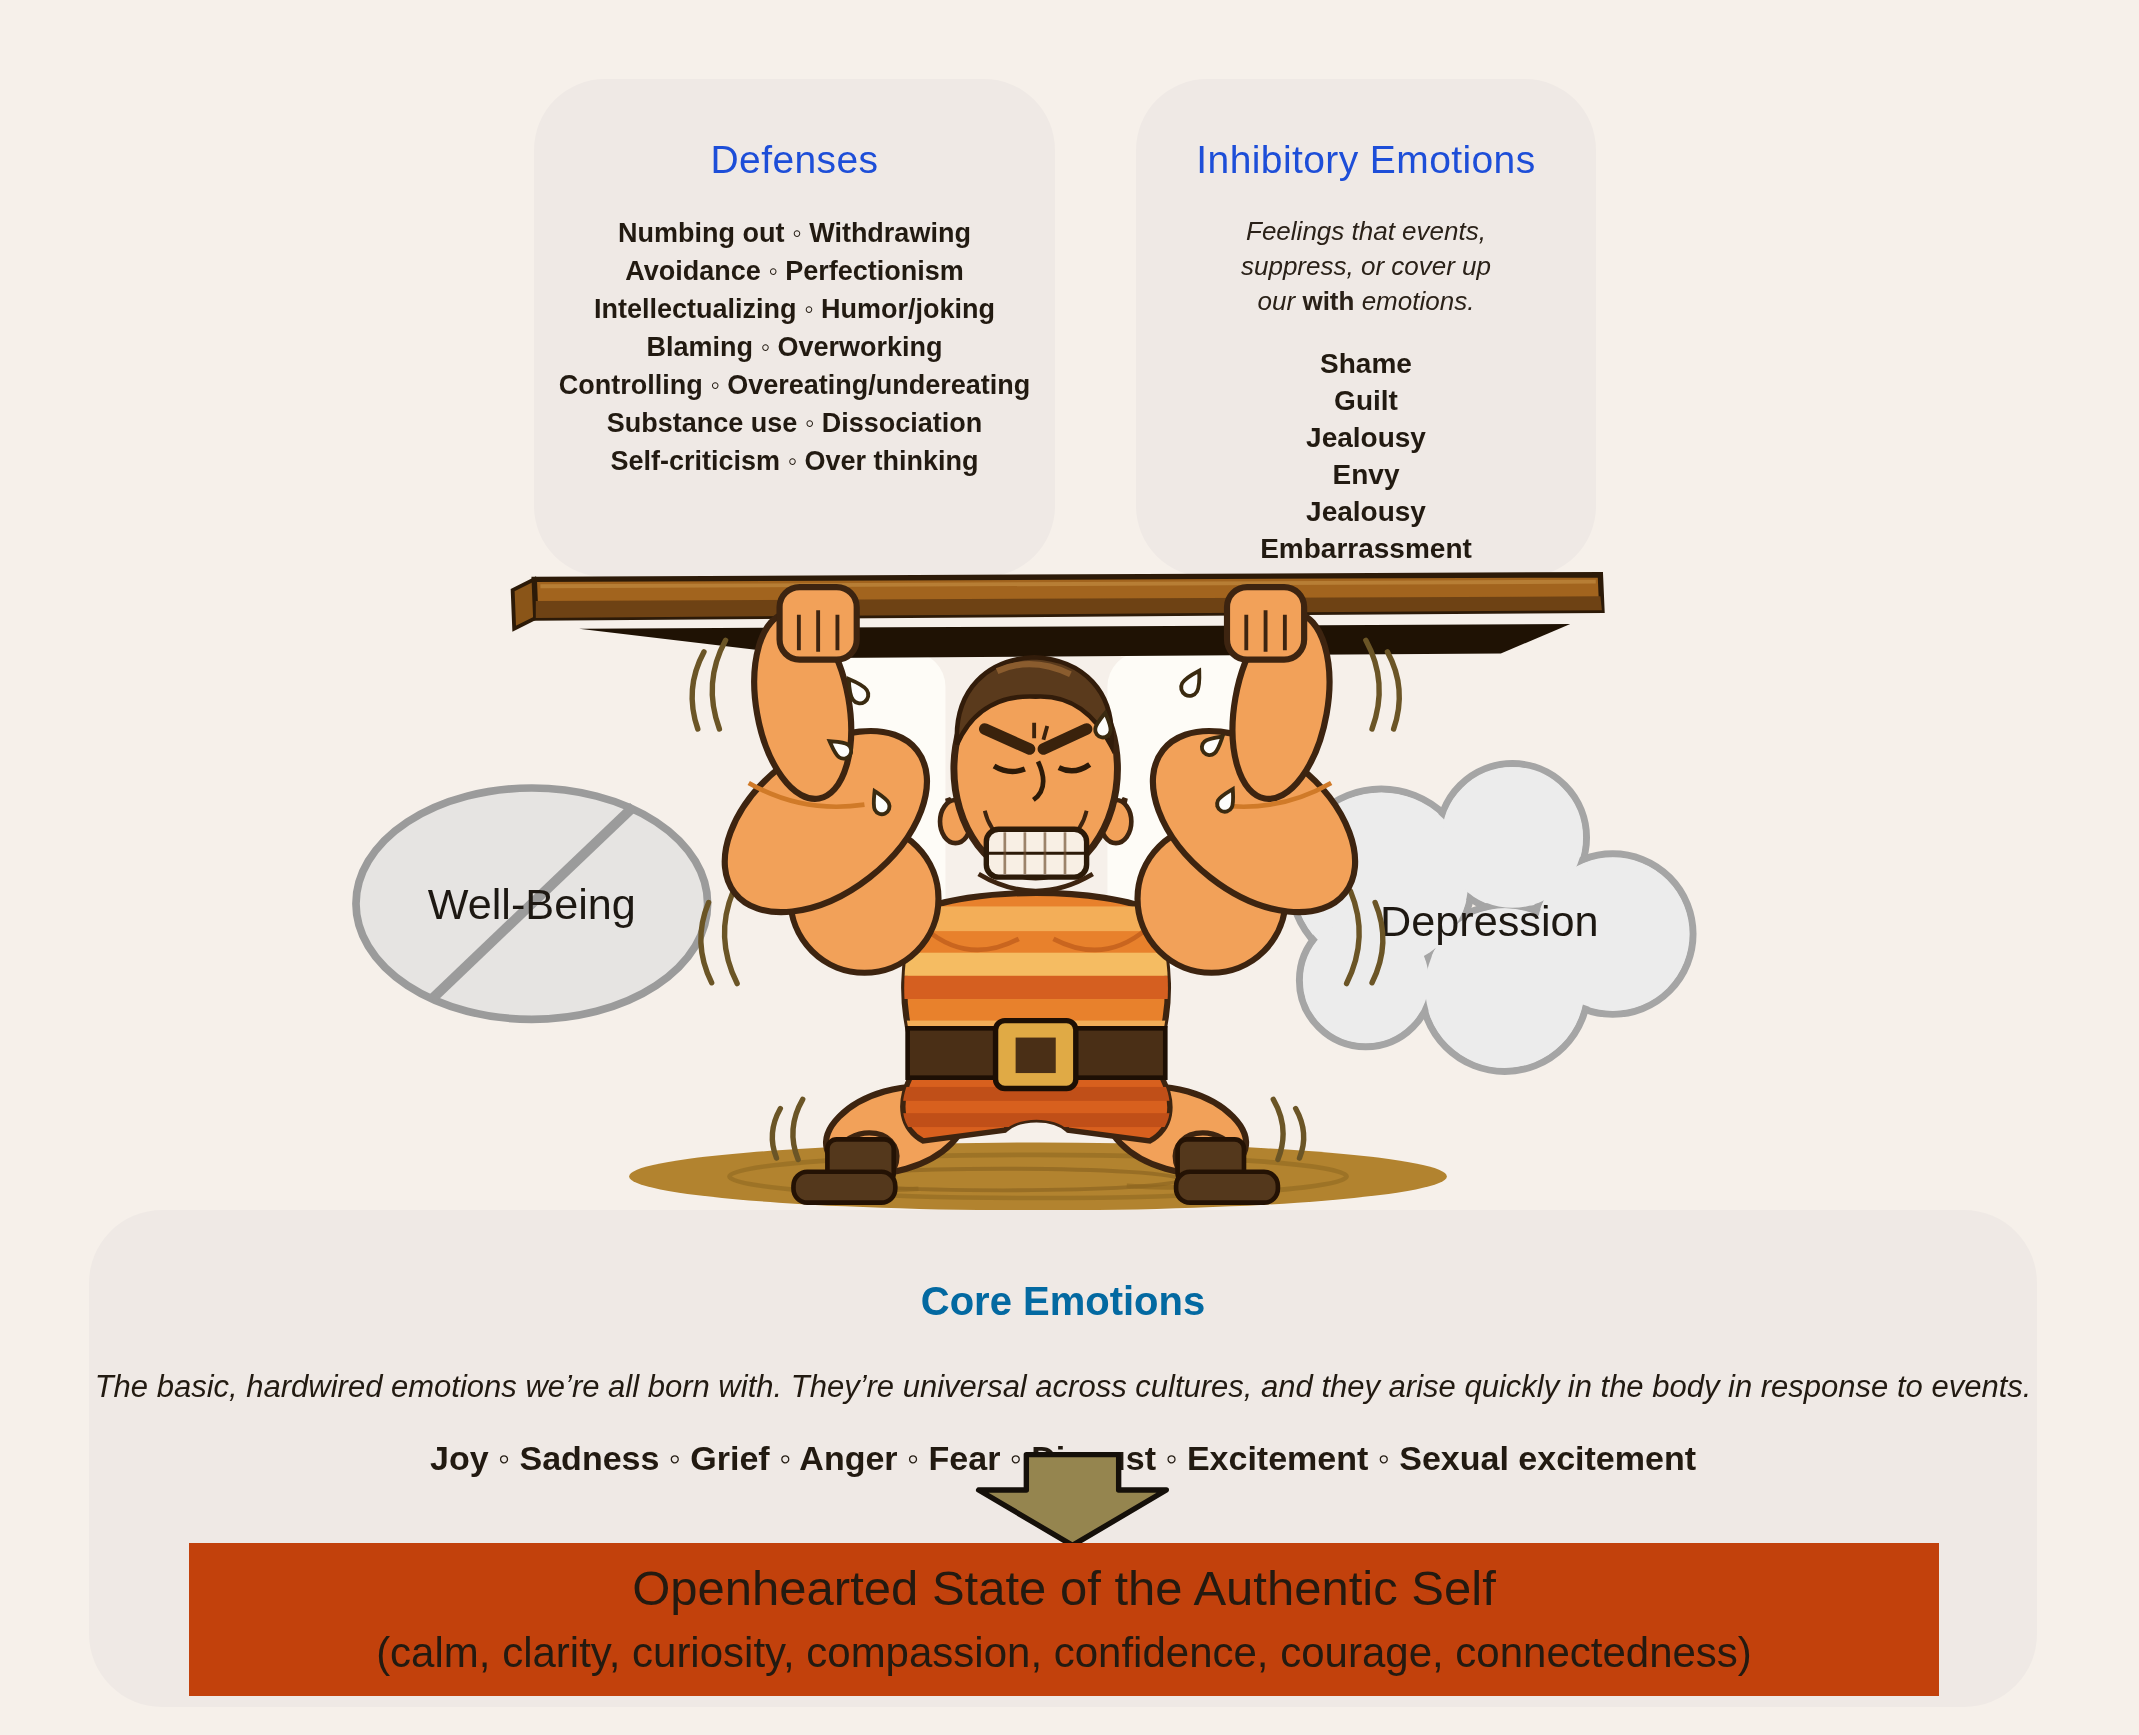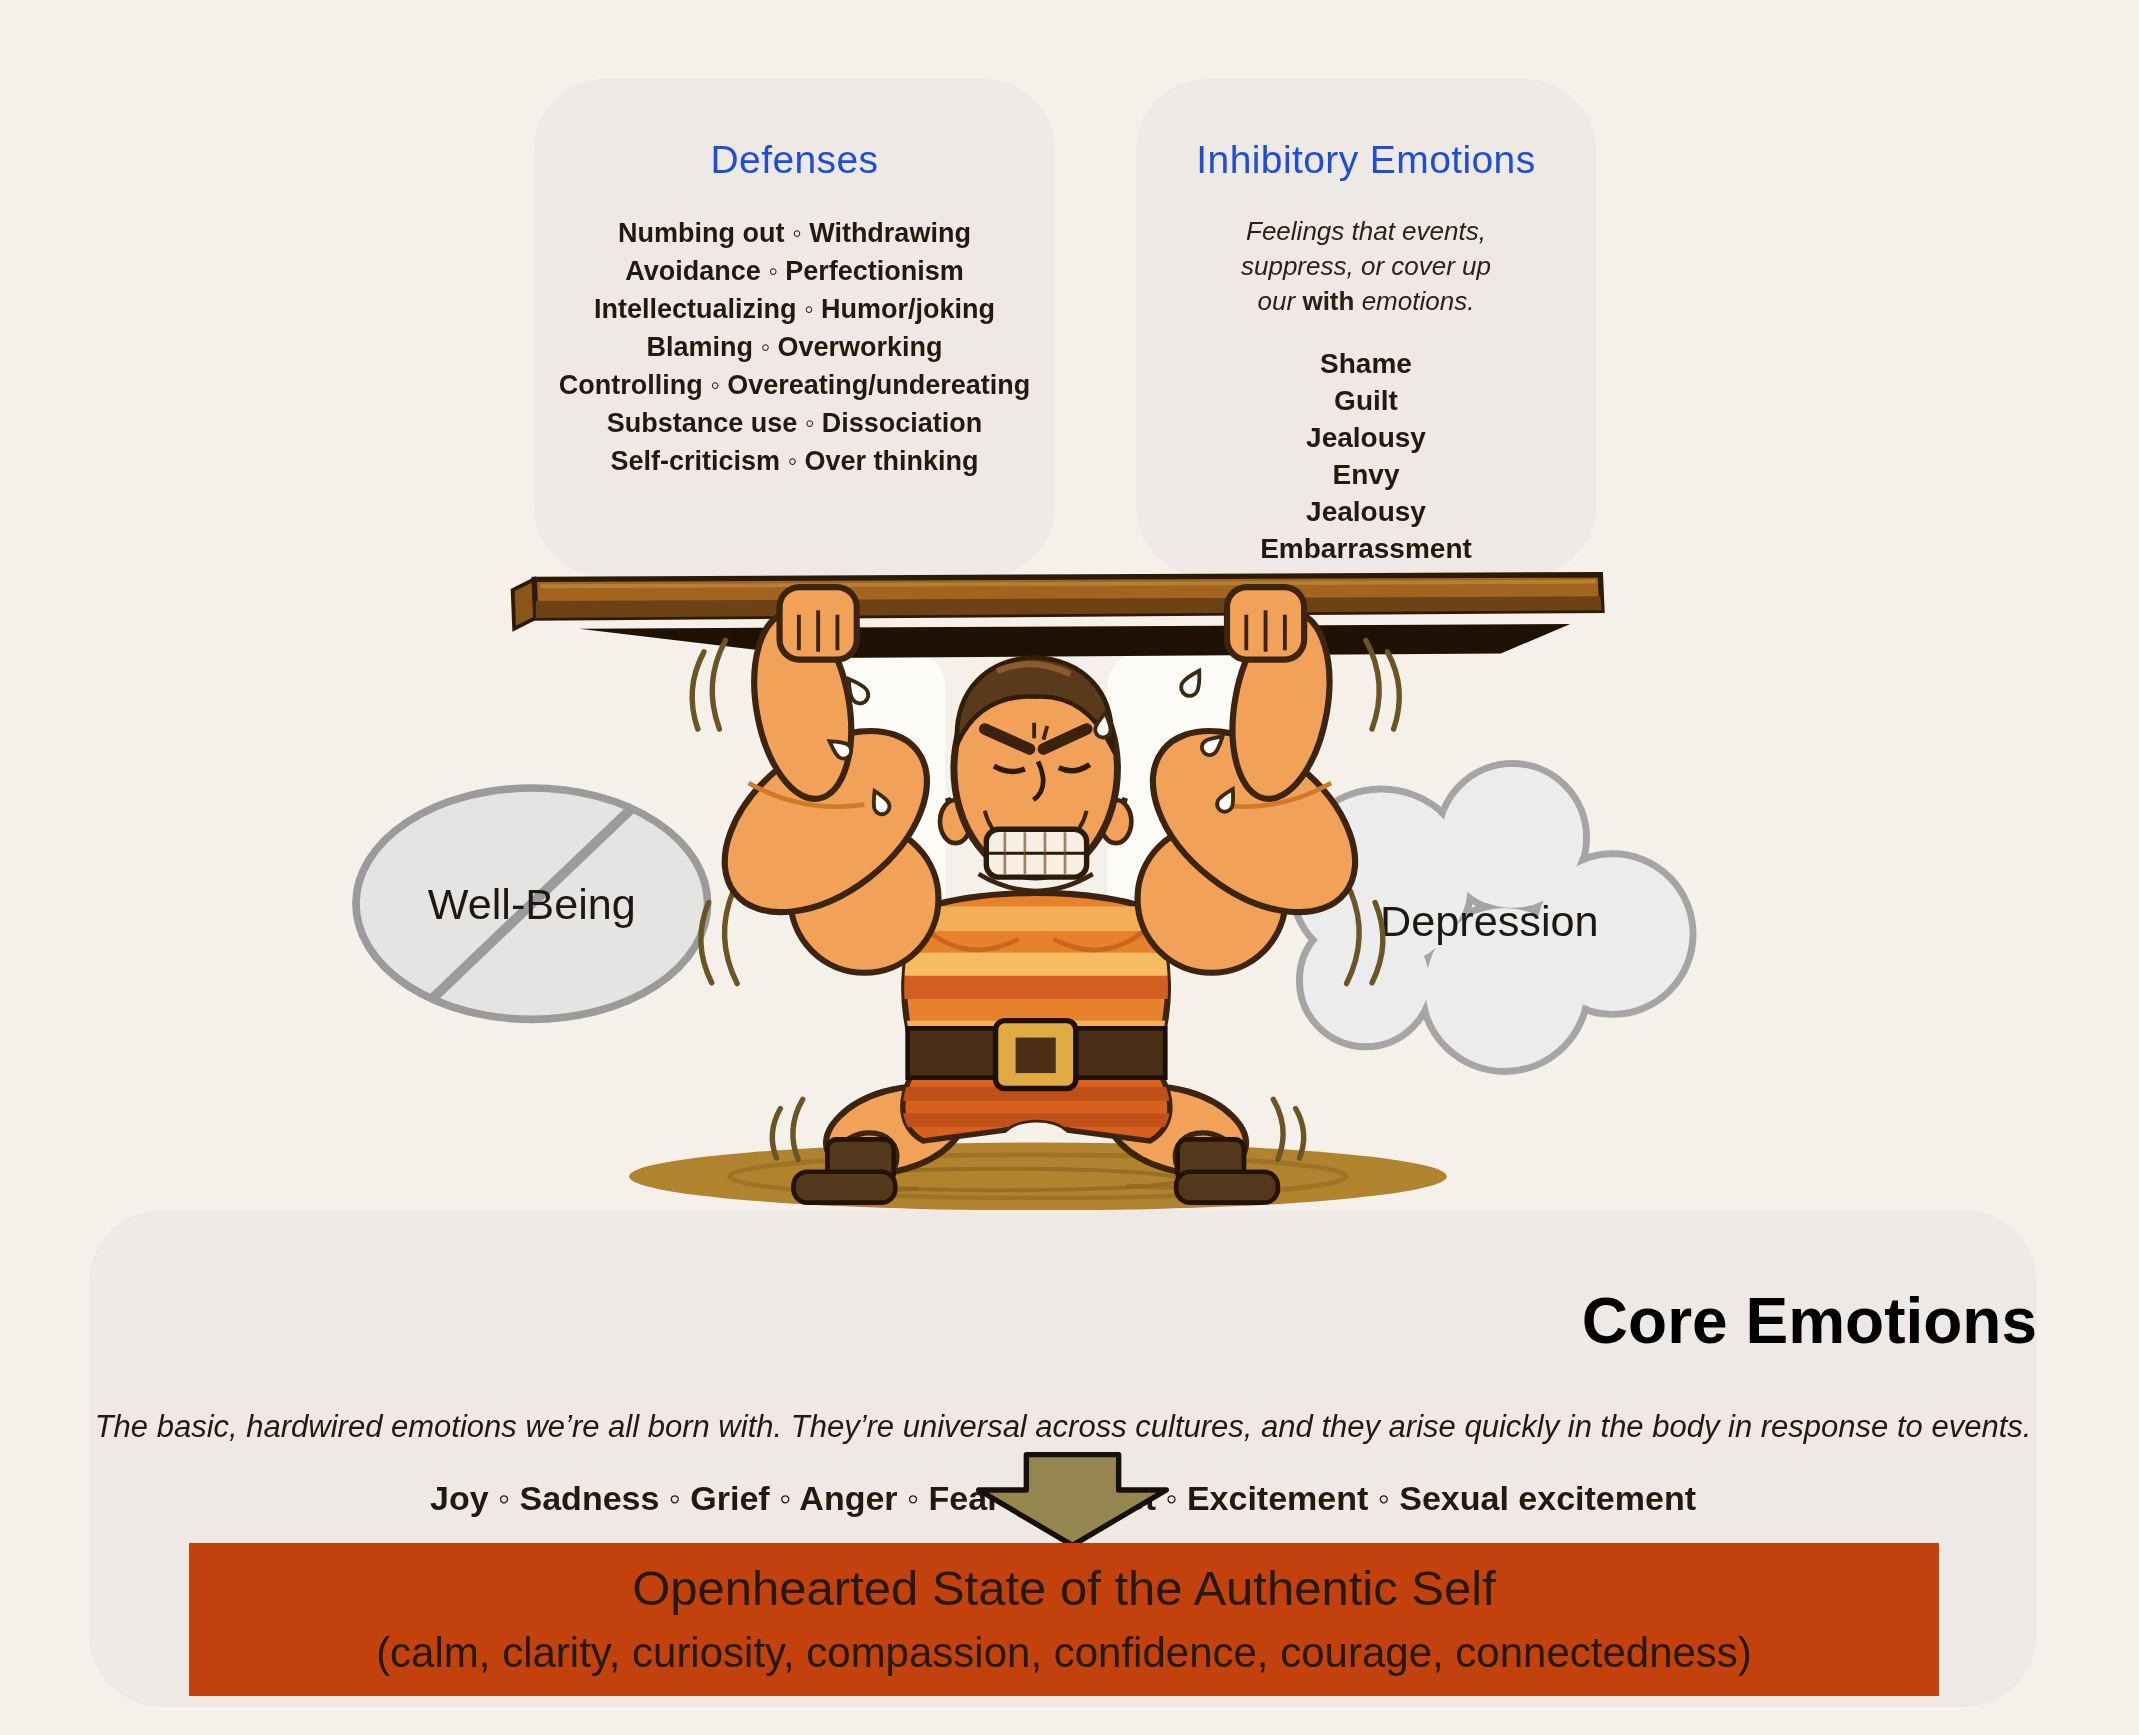--- a/index.html
+++ b/index.html
@@ -16,21 +16,21 @@
   .panel-inhibitory .panel-sub{margin-top:23px;}
   .corebold{font-style:normal;font-weight:700;}
   ul.plain{list-style:none;margin:16px;padding:0;}
   .def-list{margin-top:39px;}
   .def-list li{font-weight:700;font-size:27px;line-height:38px;}
   .inh-list{margin-top:40px;}
   .inh-list li{font-weight:700;font-size:28px;line-height:37px;}
 
   
   .panel-core{left:89px;top:1210px;width:1948px;height:497px;border-radius:73px;padding-top:26px;}
-  .core-title{font-size:64px;font-weight:700;line-height:65px;color:#000000;text-align:right;}
+  .core-title{font-size:40px;font-weight:700;line-height:65px;color:#0369a1;}
   .core-sub{margin-top:31px;font-style:italic;font-size:31px;line-height:39px;}
   .core-list{margin-top:23px;font-weight:700;font-size:34px;line-height:43px;}
 
   
   .open-box{position:absolute;left:189px;top:1543px;width:1750px;height:153px;background:#c2410c;text-align:center;box-sizing:border-box;padding-top:14px;}
   .open-line1{font-size:49px;line-height:62px;color:#241a10;}
   .open-line2{font-size:42px;line-height:56px;margin-top:6.2px;color:#241a10;}
 
   svg{position:absolute;display:block;}
   svg text{font-family:"Liberation Sans","DejaVu Sans",sans-serif;}

